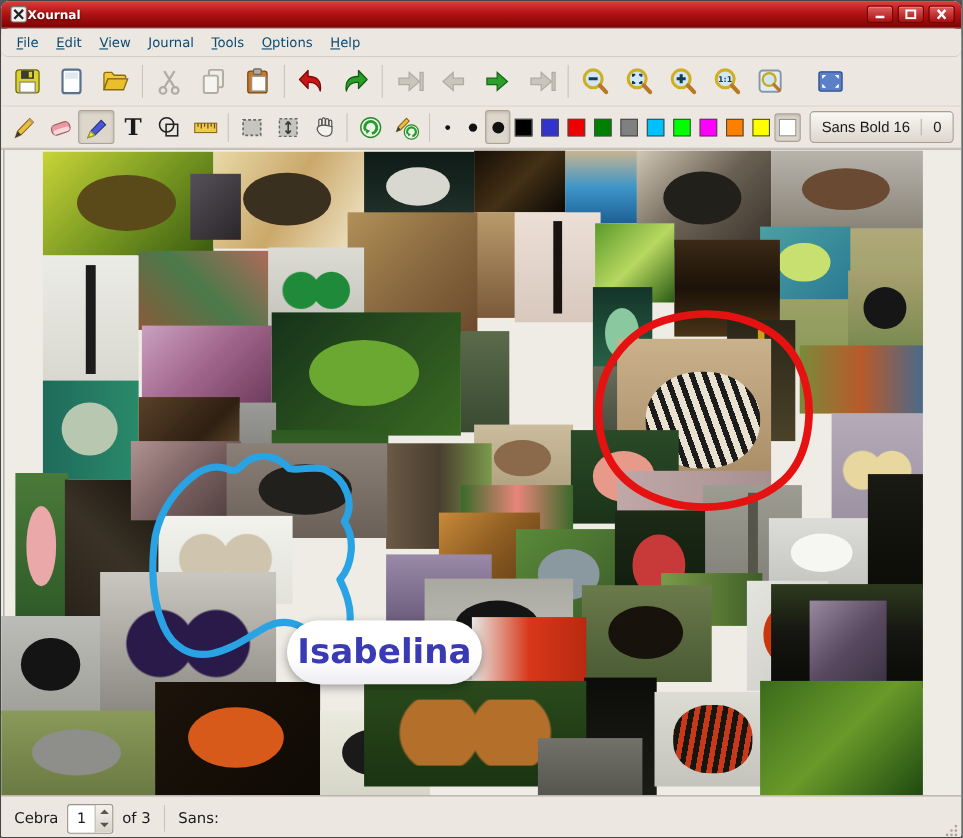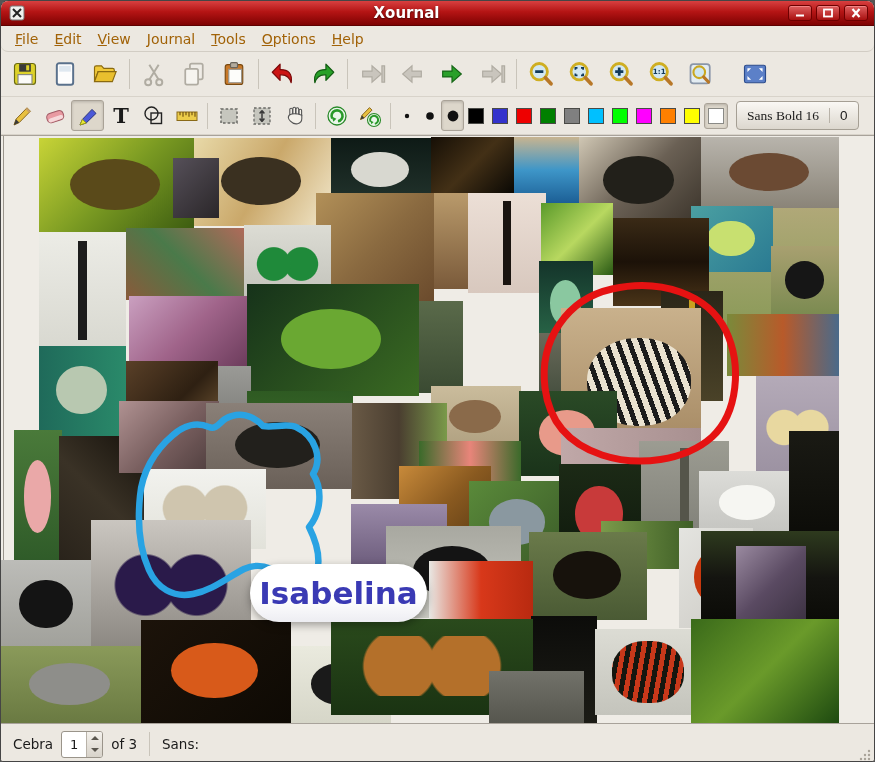--- a/index.html
+++ b/index.html
@@ -3,30 +3,30 @@
 <meta charset="utf-8">
 <style>
   html,body{margin:0;padding:0;background:#555;font-family:"DejaVu Sans","Liberation Sans",sans-serif;}
   .window{position:relative;width:875px;height:762px;box-sizing:border-box;border:1px solid #454545;
     border-radius:8px 8px 3px 3px;overflow:hidden;background:#ece8e1;}
   
   .titlebar{height:24px;display:flex;align-items:center;padding:0 4px;
     background:linear-gradient(180deg,#d84040 0%,#b41414 45%,#7e0202 100%);
     border-bottom:1px solid #5e0000;}
   .win-icon{width:16px;height:16px;margin-left:4px;flex:0 0 auto;}
-  .titlebar .title{flex:1;text-align:center;color:#fff;font-weight:bold;font-size:15px;
+  .titlebar .title{flex:1;text-align:left;color:#fff;font-weight:bold;font-size:11px;
     text-shadow:0 1px 2px rgba(0,0,0,.6);}
   .win-controls{display:flex;gap:4px;margin-right:2px;}
   .win-btn{width:24px;height:16px;border-radius:3px;border:1px solid #6e0000;
     background:linear-gradient(180deg,#e06060,#a80f0f);box-shadow:inset 0 1px 0 rgba(255,160,160,.6);
     display:flex;align-items:center;justify-content:center;padding:0;cursor:pointer;}
   .win-btn svg{width:12px;height:10px;}
   
   .menubar{height:25px;display:flex;align-items:center;padding:0 6px;background:#ece8e1;
-    border-bottom:1px solid #d2cdc4;font-size:14px;color:#a16207;border-radius:7px;}
+    border-bottom:1px solid #d2cdc4;font-size:12px;color:#0c4a6e;border-radius:7px;}
   .menu-item{padding:3px 8px;cursor:default;}
   .menu-item .u{text-decoration:underline;}
   
   .toolbar{display:flex;align-items:center;background:#ece8e1;border-bottom:1px solid #d8d3ca;}
   .tb1{height:44px;padding:0 4px;}
   .tb2{height:37px;padding:0 4px;}
   .tbtn{border:1px solid transparent;background:transparent;border-radius:3px;
     display:flex;align-items:center;justify-content:center;padding:0;cursor:pointer;}
   .tb1 .tbtn{width:40px;height:38px;}
   .tb2 .tbtn{width:33px;height:31px;}
@@ -36,32 +36,32 @@
   .tbtn.selected{background:#ddd7cb;border:1px solid #a9a297;box-shadow:inset 0 1px 3px rgba(0,0,0,.18);}
   .sep{width:1px;height:30px;background:#c9c4ba;margin:0 4px;flex:0 0 auto;}
   .tb2 .sep{height:26px;}
   .swatch-btn{width:24px;height:26px;display:flex;align-items:center;justify-content:center;
     background:transparent;border:1px solid transparent;border-radius:3px;padding:0;cursor:pointer;}
   .swatch-btn.selected{background:#ddd7cb;border:1px solid #a9a297;box-shadow:inset 0 1px 3px rgba(0,0,0,.18);}
   .swatch{width:16px;height:16px;border:1px solid #4a4a46;box-sizing:border-box;}
   .font-btn{margin-left:8px;height:29px;display:flex;align-items:center;border:1px solid #a59f94;
     border-radius:4px;background:linear-gradient(180deg,#faf8f4,#dcd7ce);font-size:13.5px;color:#1a1a1a;
     cursor:pointer;padding:0;}
-  .font-btn .fname{padding:0 10px;font-family:Liberation Serif, serif;}
+  .font-btn .fname{padding:0 10px;}
   .font-btn .fsize{padding:0 10px;border-left:1px solid #b8b2a8;}
   
   .canvas{position:relative;height:587px;background:#efece6;border-top:1px solid #a8a29a;overflow:hidden;}
   .page-edge{position:absolute;left:2px;top:0;bottom:0;width:1px;background:#9a958c;}
   .tile{position:absolute;}
   .acc{position:absolute;}
   .anno{position:absolute;left:0;top:0;pointer-events:none;}
   .pill{position:absolute;display:flex;align-items:center;justify-content:center;font-weight:bold;}
   .pill-cebra{left:664px;top:131px;width:152px;height:35px;border-radius:18px;
     background:rgba(214,214,210,.78);font-size:27px;letter-spacing:.5px;}
-  .pill-isabelina{left:249px;top:428px;width:177px;height:58px;border-radius:29px;
+  .pill-isabelina{left:260px;top:428px;width:177px;height:58px;border-radius:29px;
     background:linear-gradient(180deg,#ffffff 60%,#ededf2);box-shadow:0 3px 9px rgba(0,0,0,.35);
     font-size:31px;}
   
   .statusbar{height:40px;display:flex;align-items:center;background:#ece8e1;
     border-top:1px solid #a8a29a;padding:0 12px;font-size:13.5px;color:#1a1a1a;position:relative;}
   .spinbox{display:flex;margin:0 8px;height:25px;border:1px solid #9a948a;border-radius:3px;
     overflow:hidden;background:#fff;}
   .spin-value{width:24px;display:flex;align-items:center;justify-content:center;font-size:13px;}
   .spin-arrows{width:15px;display:flex;flex-direction:column;border-left:1px solid #b8b2a8;
     background:linear-gradient(180deg,#f4f1ec,#d8d3ca);}

